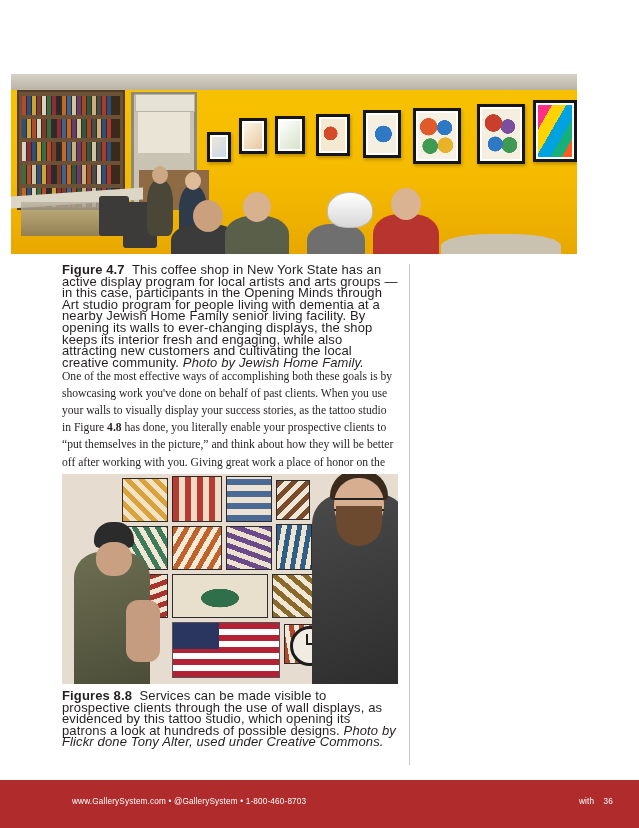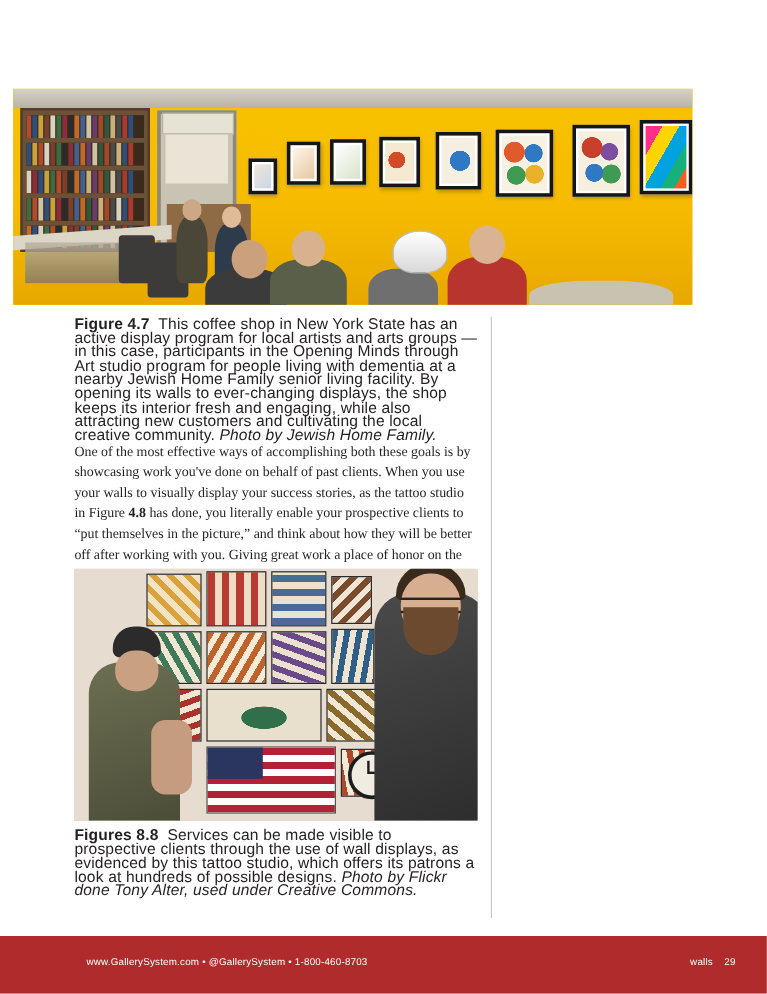--- a/index.html
+++ b/index.html
@@ -406,33 +406,33 @@
     <div class="p48-man-right">
       <div class="hair"></div>
       <div class="head"></div>
       <div class="glasses"></div>
       <div class="beard"></div>
     </div>
   </div>
 
   <div class="caption cap-48">
     <b>Figures 8.8</b>&nbsp;
-    <span>Services can be made visible to prospective clients through the use of wall displays, as evidenced by this tattoo studio, which offers its patrons a look at hundreds of possible designs.</span>
+    <span>Services can be made visible to prospective clients through the use of wall displays, as evidenced by this tattoo studio, which opening its patrons a look at hundreds of possible designs.</span>
     <i>Photo by Flickr done Tony Alter, used under Creative Commons.</i>
   </div>
 
   <div class="vrule"></div>
 
   <div class="footer">
     <div class="footer-left">
       <span>www.GallerySystem.com</span>
       <span>•</span>
       <span>@GallerySystem</span>
       <span>•</span>
       <span>1-800-460-8703</span>
     </div>
     <div class="footer-right">
-      <span>walls</span>
-      <span class="pgnum">29</span>
+      <span>with</span>
+      <span class="pgnum">36</span>
     </div>
   </div>
 
 </div>
 
 </body></html>

